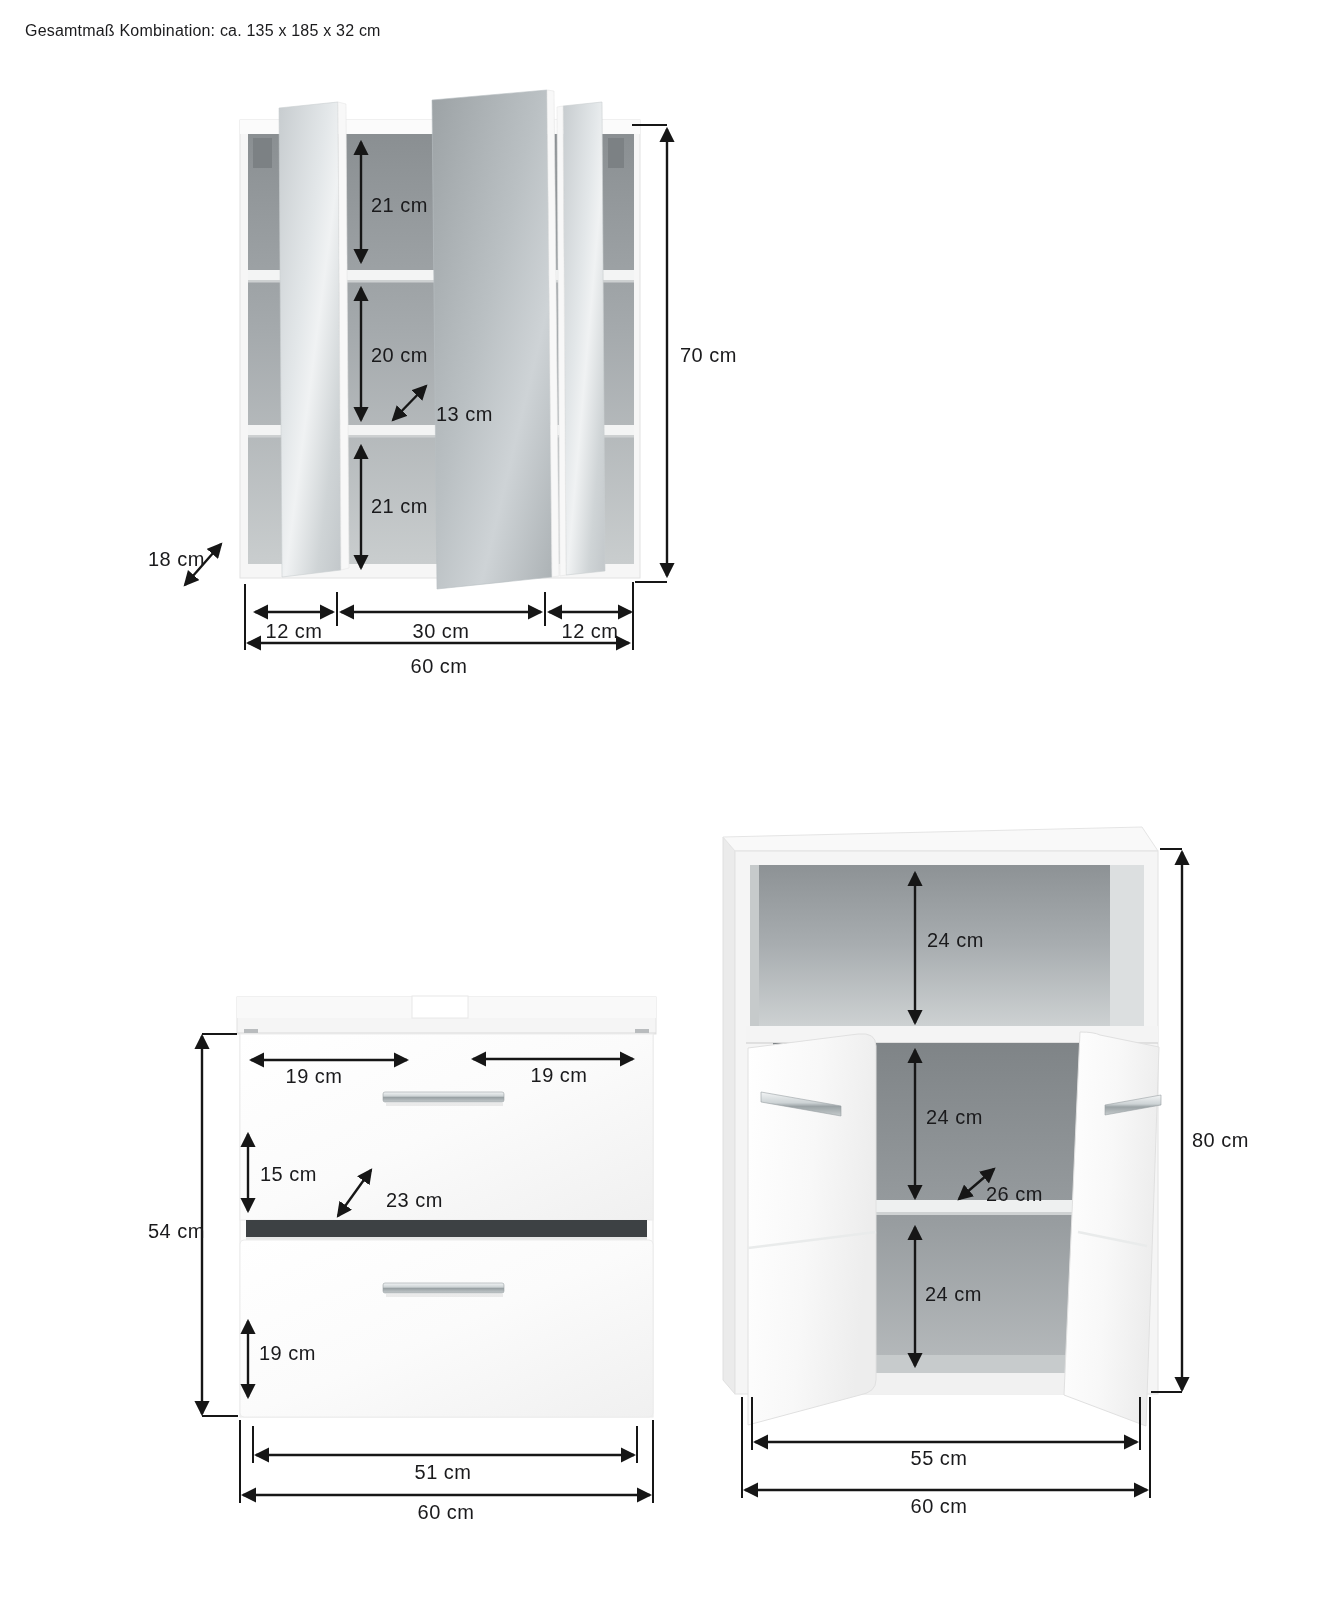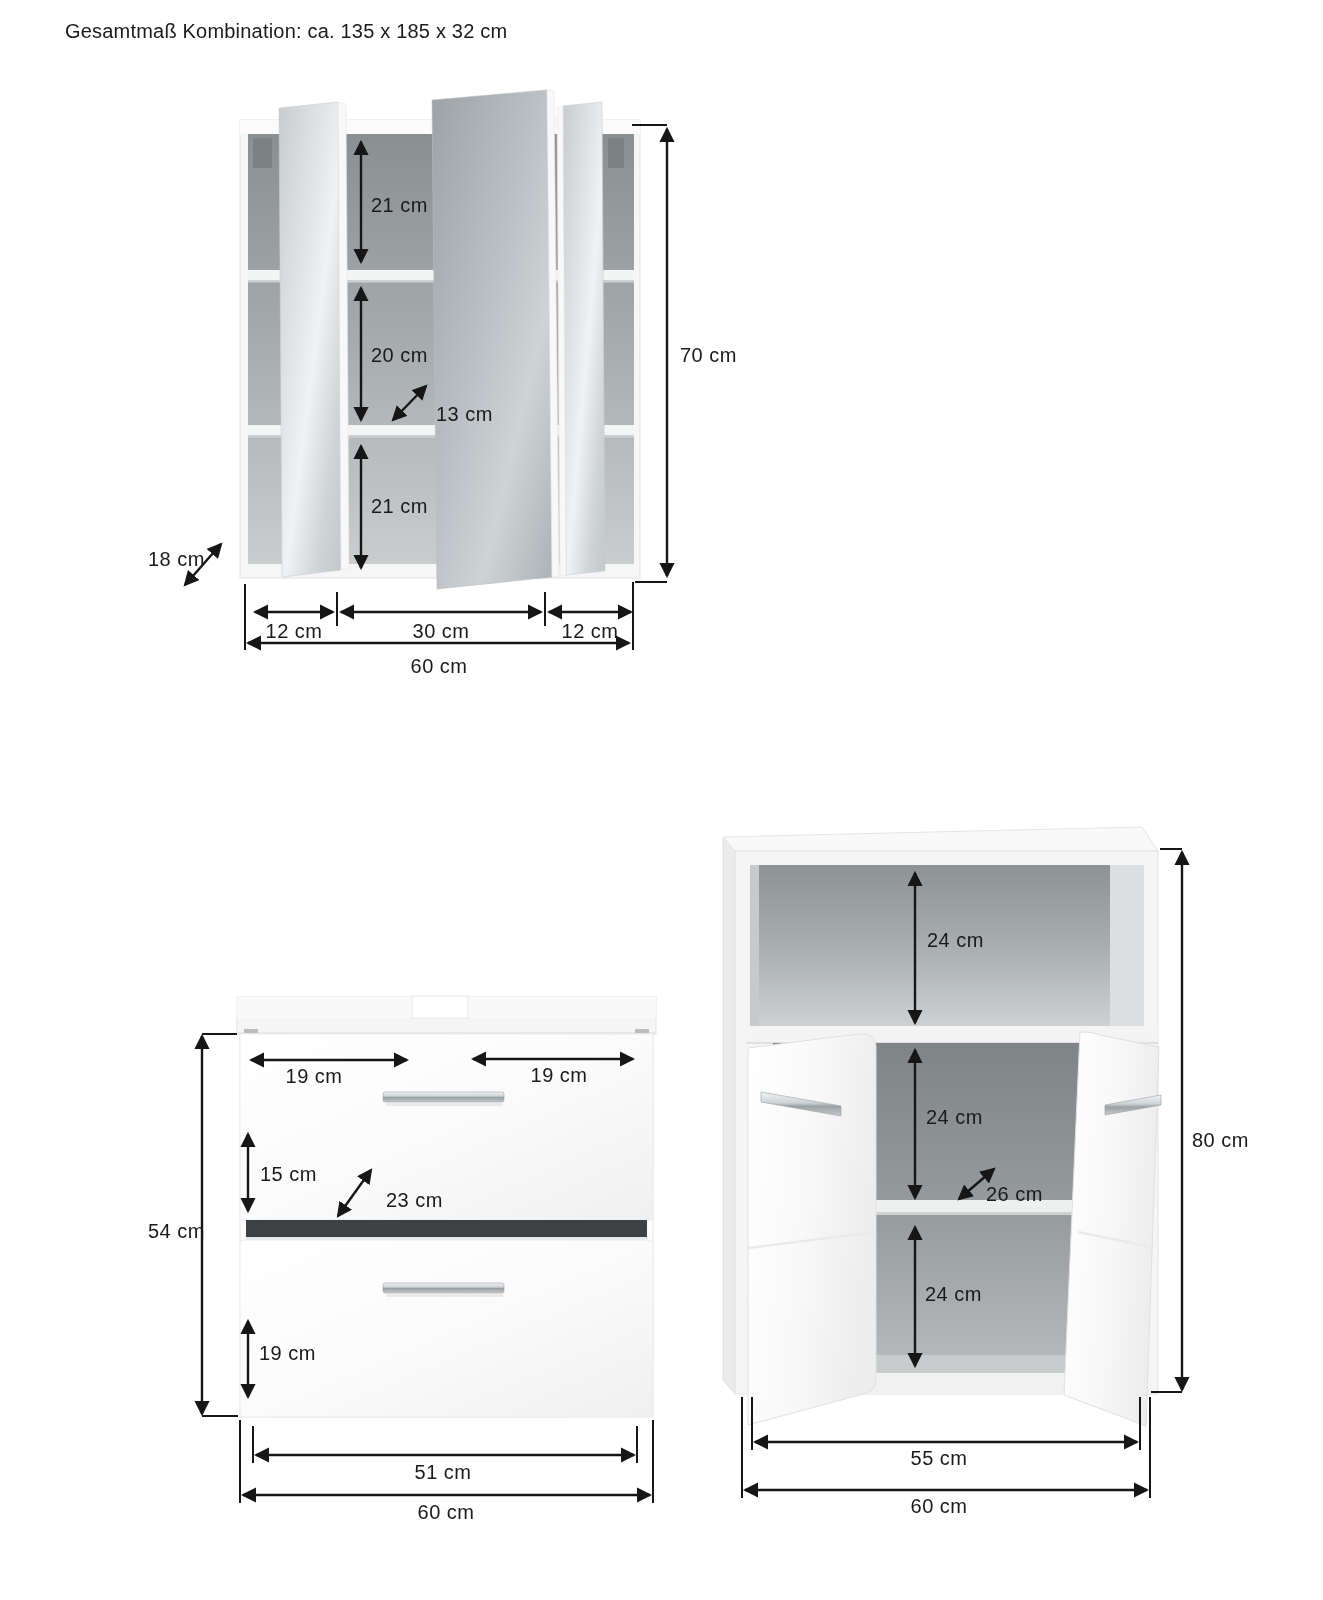--- a/index.html
+++ b/index.html
@@ -1,22 +1,22 @@
 <!DOCTYPE html>
 <html><head>
 <meta charset="utf-8">
 <style>
   html,body{margin:0;padding:0;}
   body{
     width:1323px;height:1600px;position:relative;background:#ffffff;
     font-family:"Liberation Sans", sans-serif;overflow:hidden;
   }
   .page-title{
-    position:absolute;left:25px;top:16px;font-size:20px;line-height:30px;
-    color:#1b1b1d;letter-spacing:.2px;white-space:nowrap;margin-left:40px;
+    position:absolute;left:25px;top:16px;font-size:16px;line-height:30px;
+    color:#1b1b1d;letter-spacing:.2px;white-space:nowrap;
   }
   svg.fig{position:absolute;overflow:visible;}
   .fig-mirror{left:140px;top:90px;}
   .fig-sink{left:140px;top:950px;}
   .fig-side{left:690px;top:780px;}
   .lbl{
     font-family:"Liberation Sans", sans-serif;font-size:20px;fill:#1a1a1c;
     letter-spacing:.5px;
   }
   .dim{stroke:#161616;stroke-width:2.4;fill:none;}

